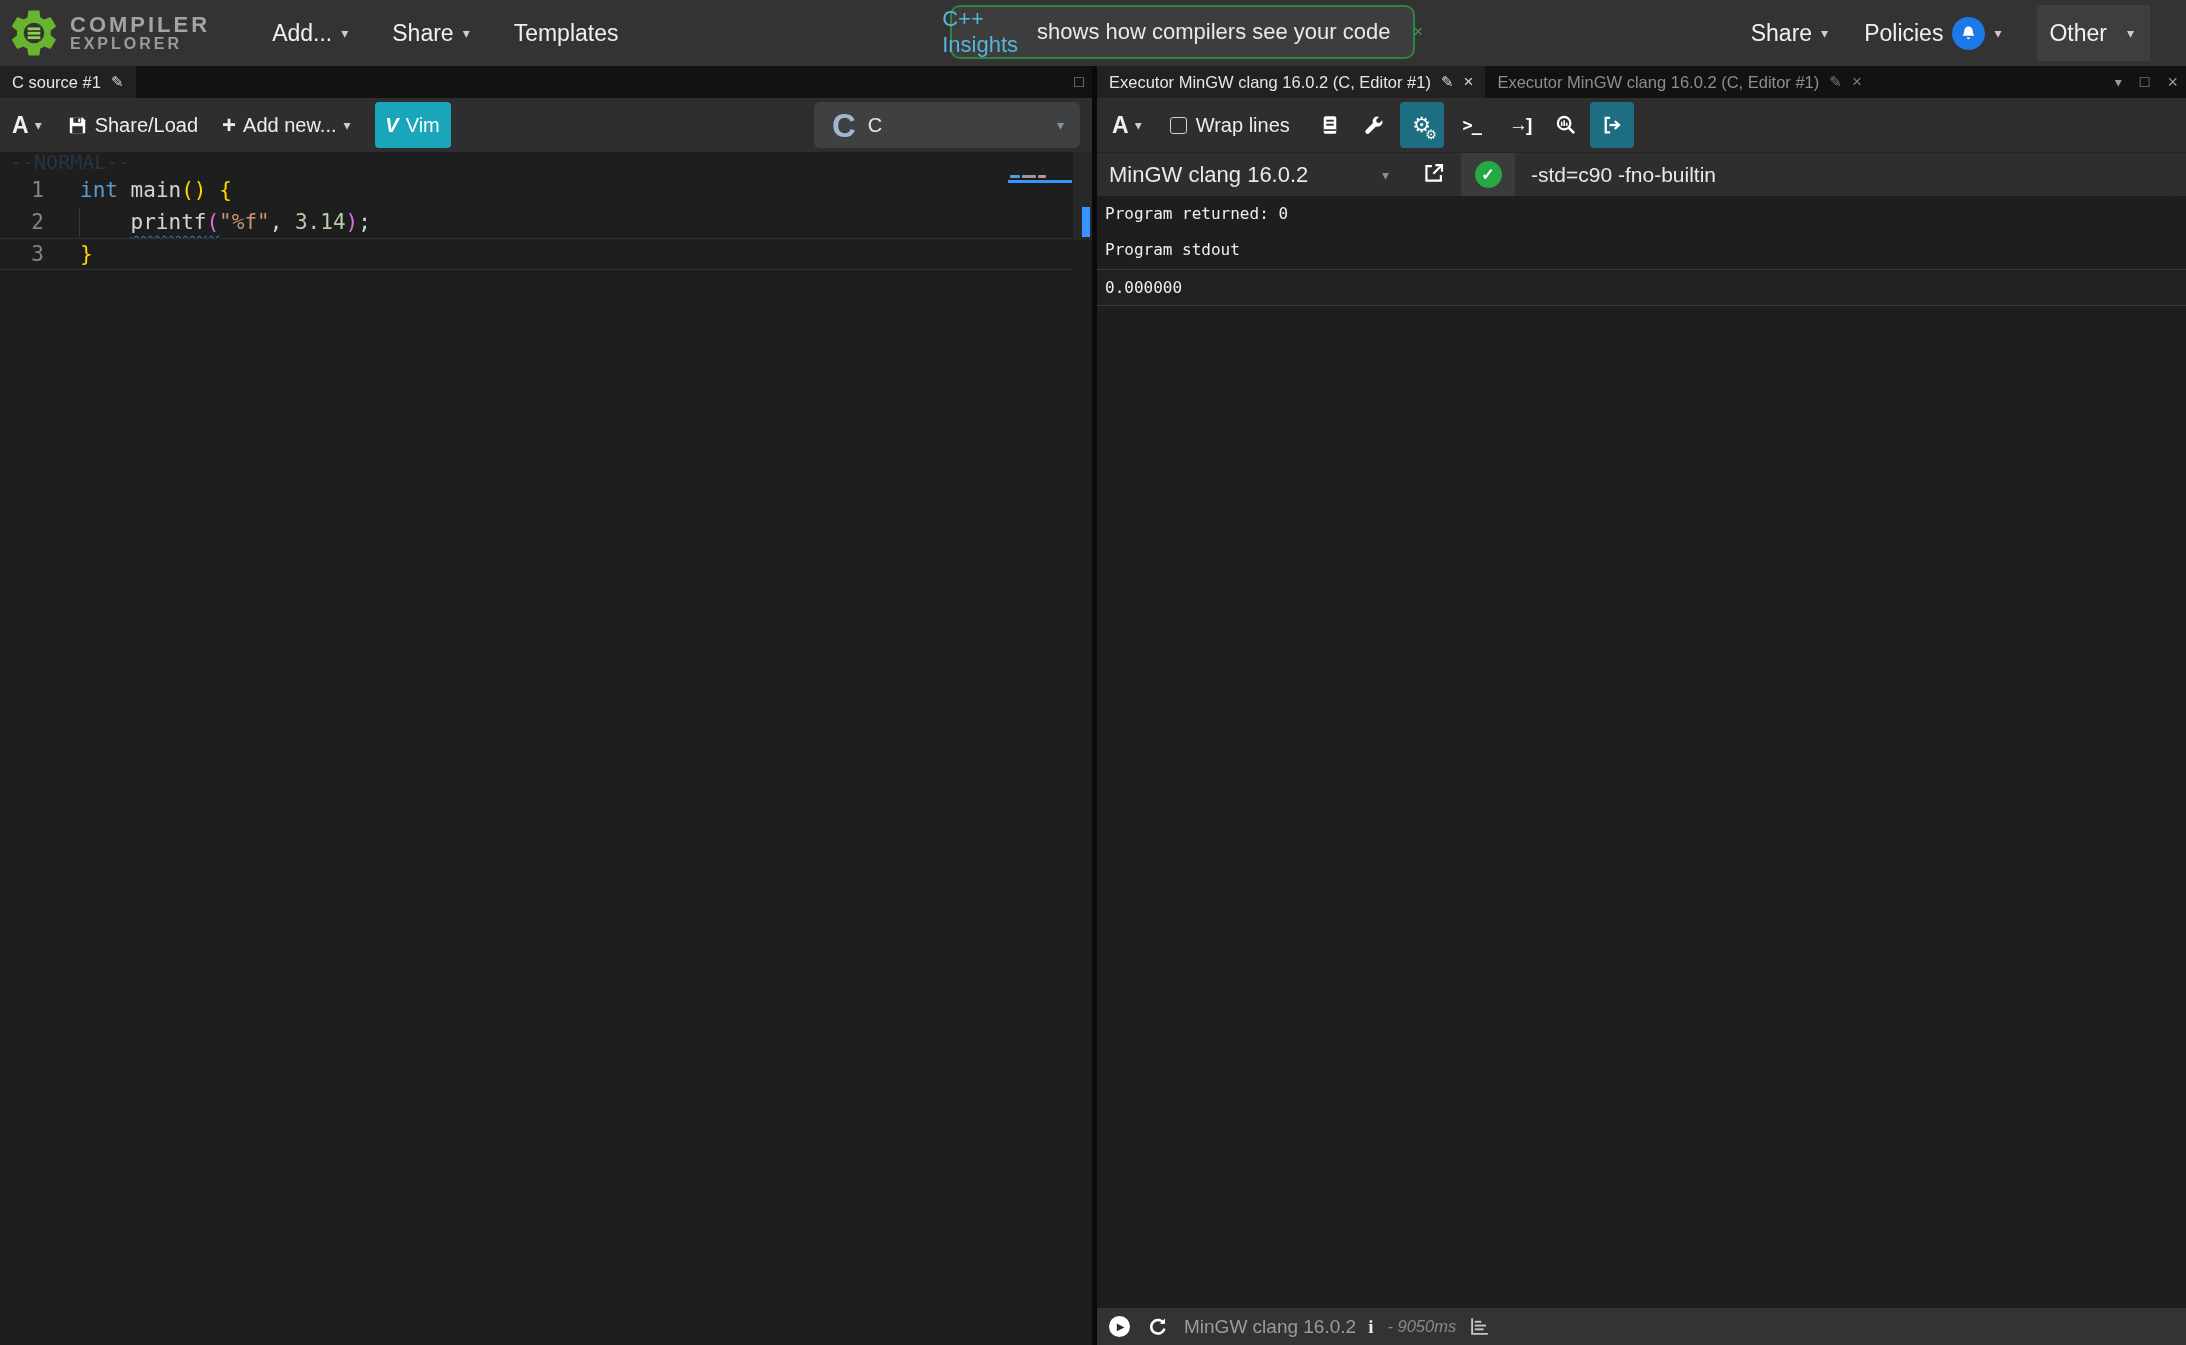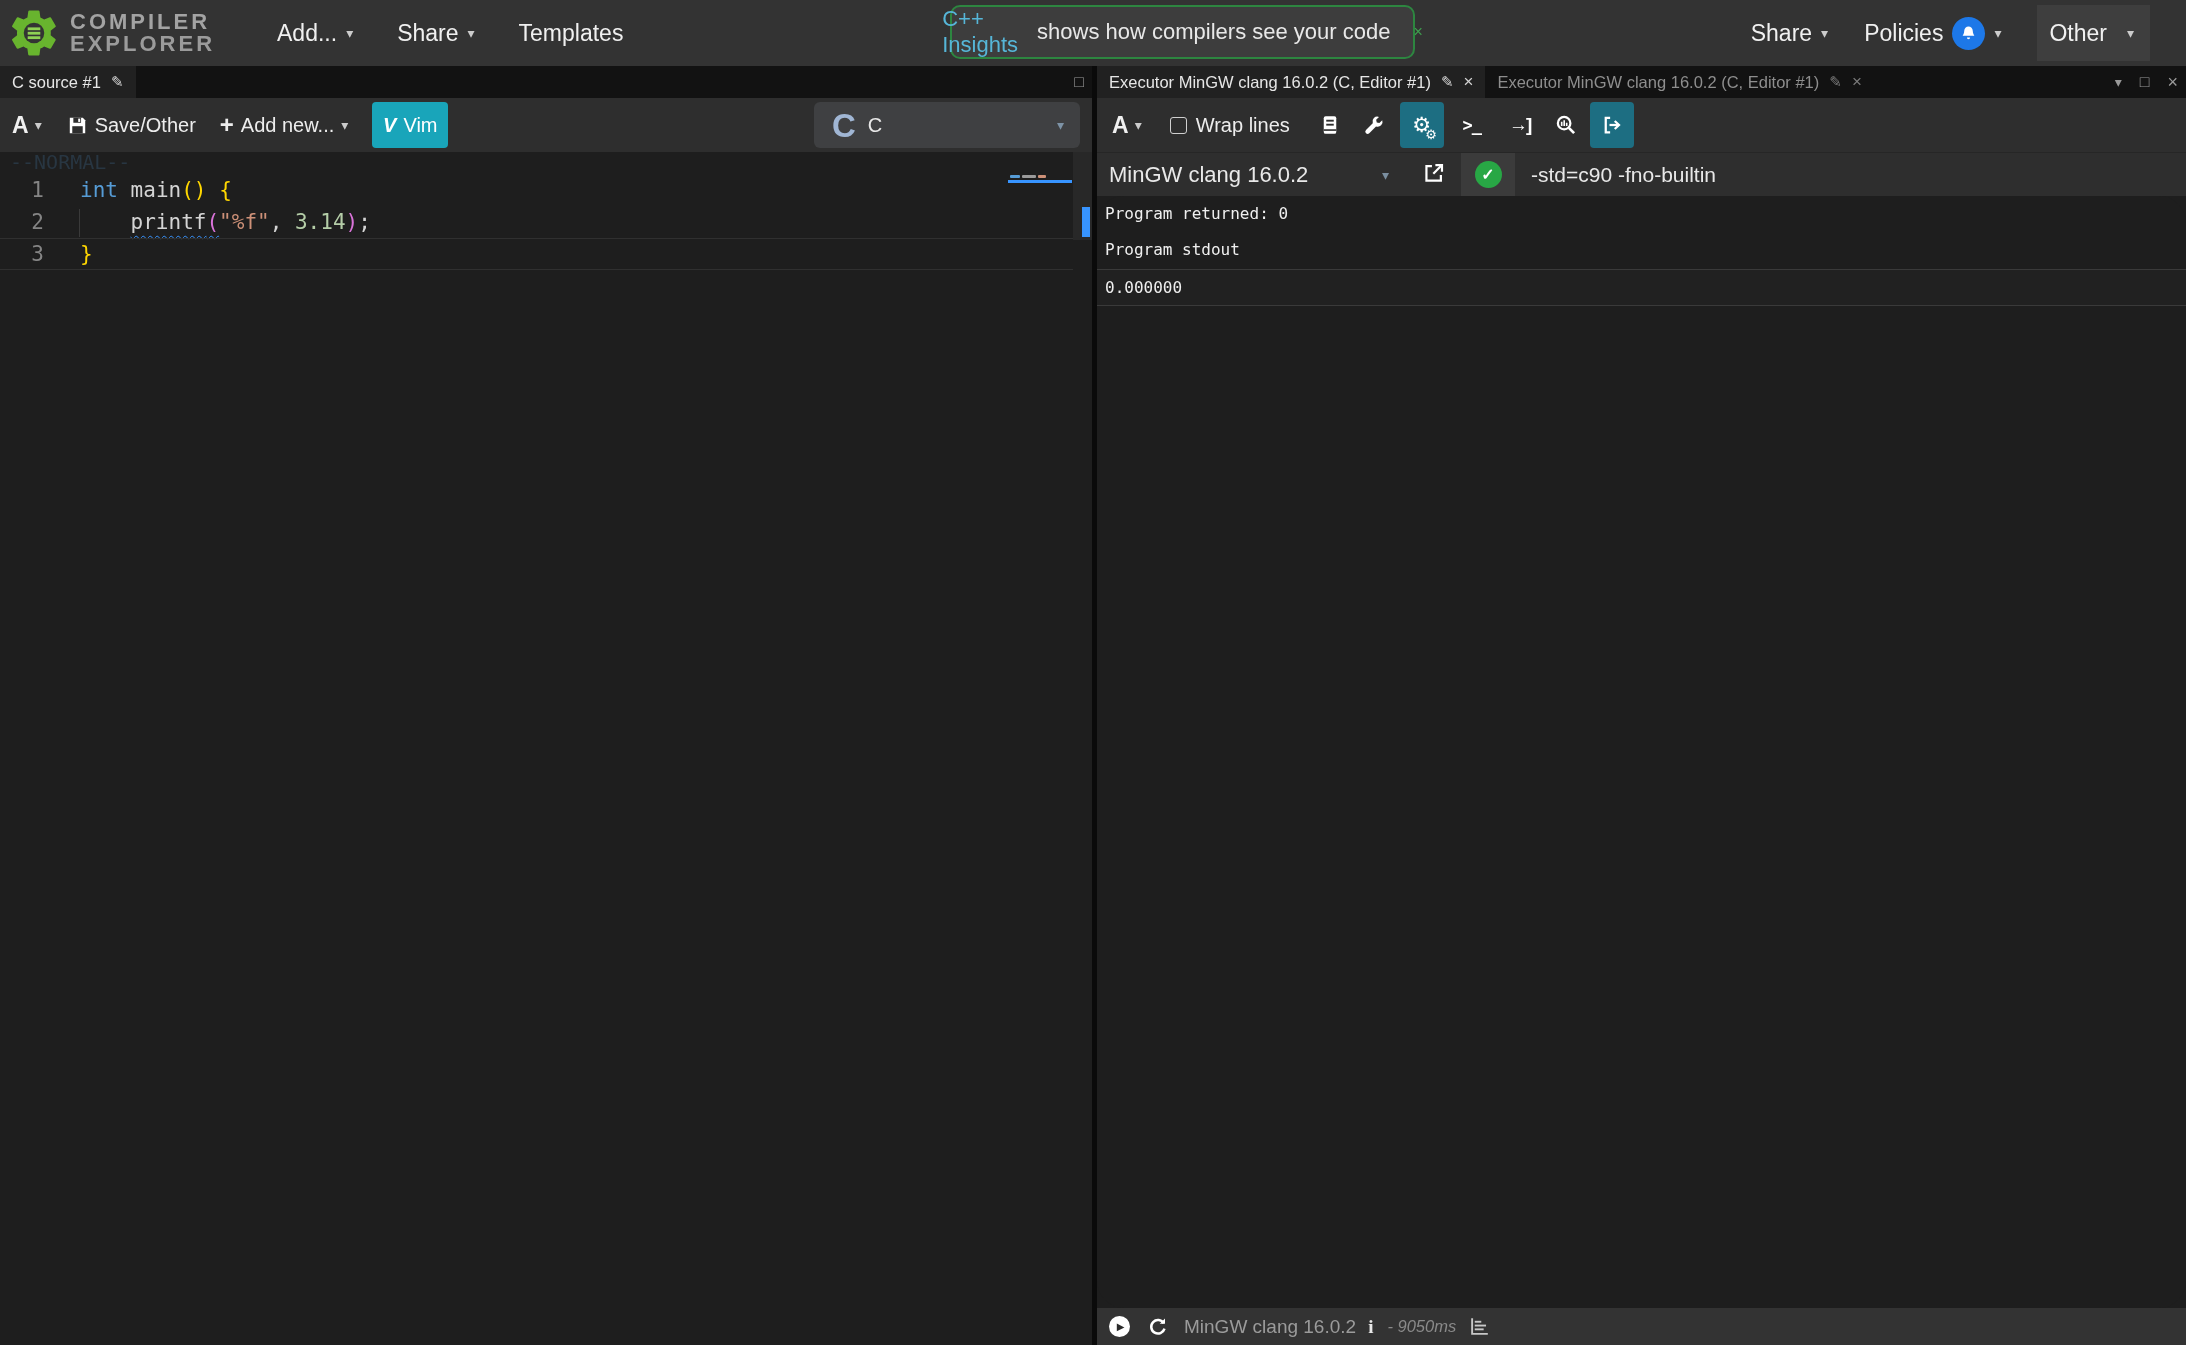--- a/index.html
+++ b/index.html
@@ -7,21 +7,21 @@
               font-family:"Liberation Sans", sans-serif; }
   #app { position:relative; width:2186px; height:1345px; background:#1e1e1e; }
 
   
   .navbar { position:absolute; top:0; left:0; width:2186px; height:66px;
             background:#333333; display:flex; align-items:center; z-index:5; }
   .logo { display:flex; align-items:center; margin-left:6px; }
   .logo svg { width:56px; height:56px; }
   .logo-text { margin-left:8px; line-height:1; }
   .logo-line1 { font-size:22px; font-weight:bold; letter-spacing:3px; color:#a3a3a3; }
-  .logo-line2 { font-size:22px; font-weight:bold; letter-spacing:3px; color:#9b9b9b; }
+  .logo-line2 { font-size:16px; font-weight:bold; letter-spacing:3px; color:#9b9b9b; }
   .nav-menu { display:flex; align-items:center; margin-left:62px; gap:44px; }
   .nav-item { color:#f0f0f0; font-size:23px; display:flex; align-items:center; gap:9px; cursor:pointer; }
   .caret { font-size:14px; color:#cccccc; }
   .notification { position:absolute; left:950px; top:5px; width:465px; height:54px;
                   background:#3d3d3d; border:2px solid #2d8640; border-radius:10px;
                   display:flex; align-items:center; justify-content:center; gap:13px; }
   .notification .nlink { color:#56b6d8; font-size:22px; }
   .notification .nmsg  { color:#e8e8e8; font-size:22px; white-space:pre; }
   .notification .nclose{ color:#3f9e4f; font-size:16px; margin-left:10px; }
   .nav-right { position:absolute; right:0; top:0; height:66px; display:flex; align-items:center; }
@@ -226,21 +226,21 @@
         <span class="font-A">A</span>
         <span class="caret">▾</span>
       </div>
       <div class="lt-save">
         <svg width="19" height="19" viewBox="0 0 16 16">
           <path d="M1.5 1.5h11l2 2v11h-13z" fill="#ffffff"></path>
           <rect x="4.5" y="1.5" width="6.5" height="4.2" fill="#2e2e2e"></rect>
           <rect x="8.6" y="2.2" width="1.7" height="2.8" fill="#ffffff"></rect>
           <rect x="3.6" y="8.6" width="8.8" height="5.9" fill="#2e2e2e"></rect>
         </svg>
-        <span class="tool-label">Save/Other</span>
+        <span class="tool-label">Share/Load</span>
       </div>
       <div class="lt-add">
         <span class="plus-glyph">+</span>
         <span class="tool-label">Add new...</span>
         <span class="caret">▾</span>
       </div>
       <div class="vim-btn">
         <span class="vim-v">V</span>
         <span class="vim-label">Vim</span>
       </div>

